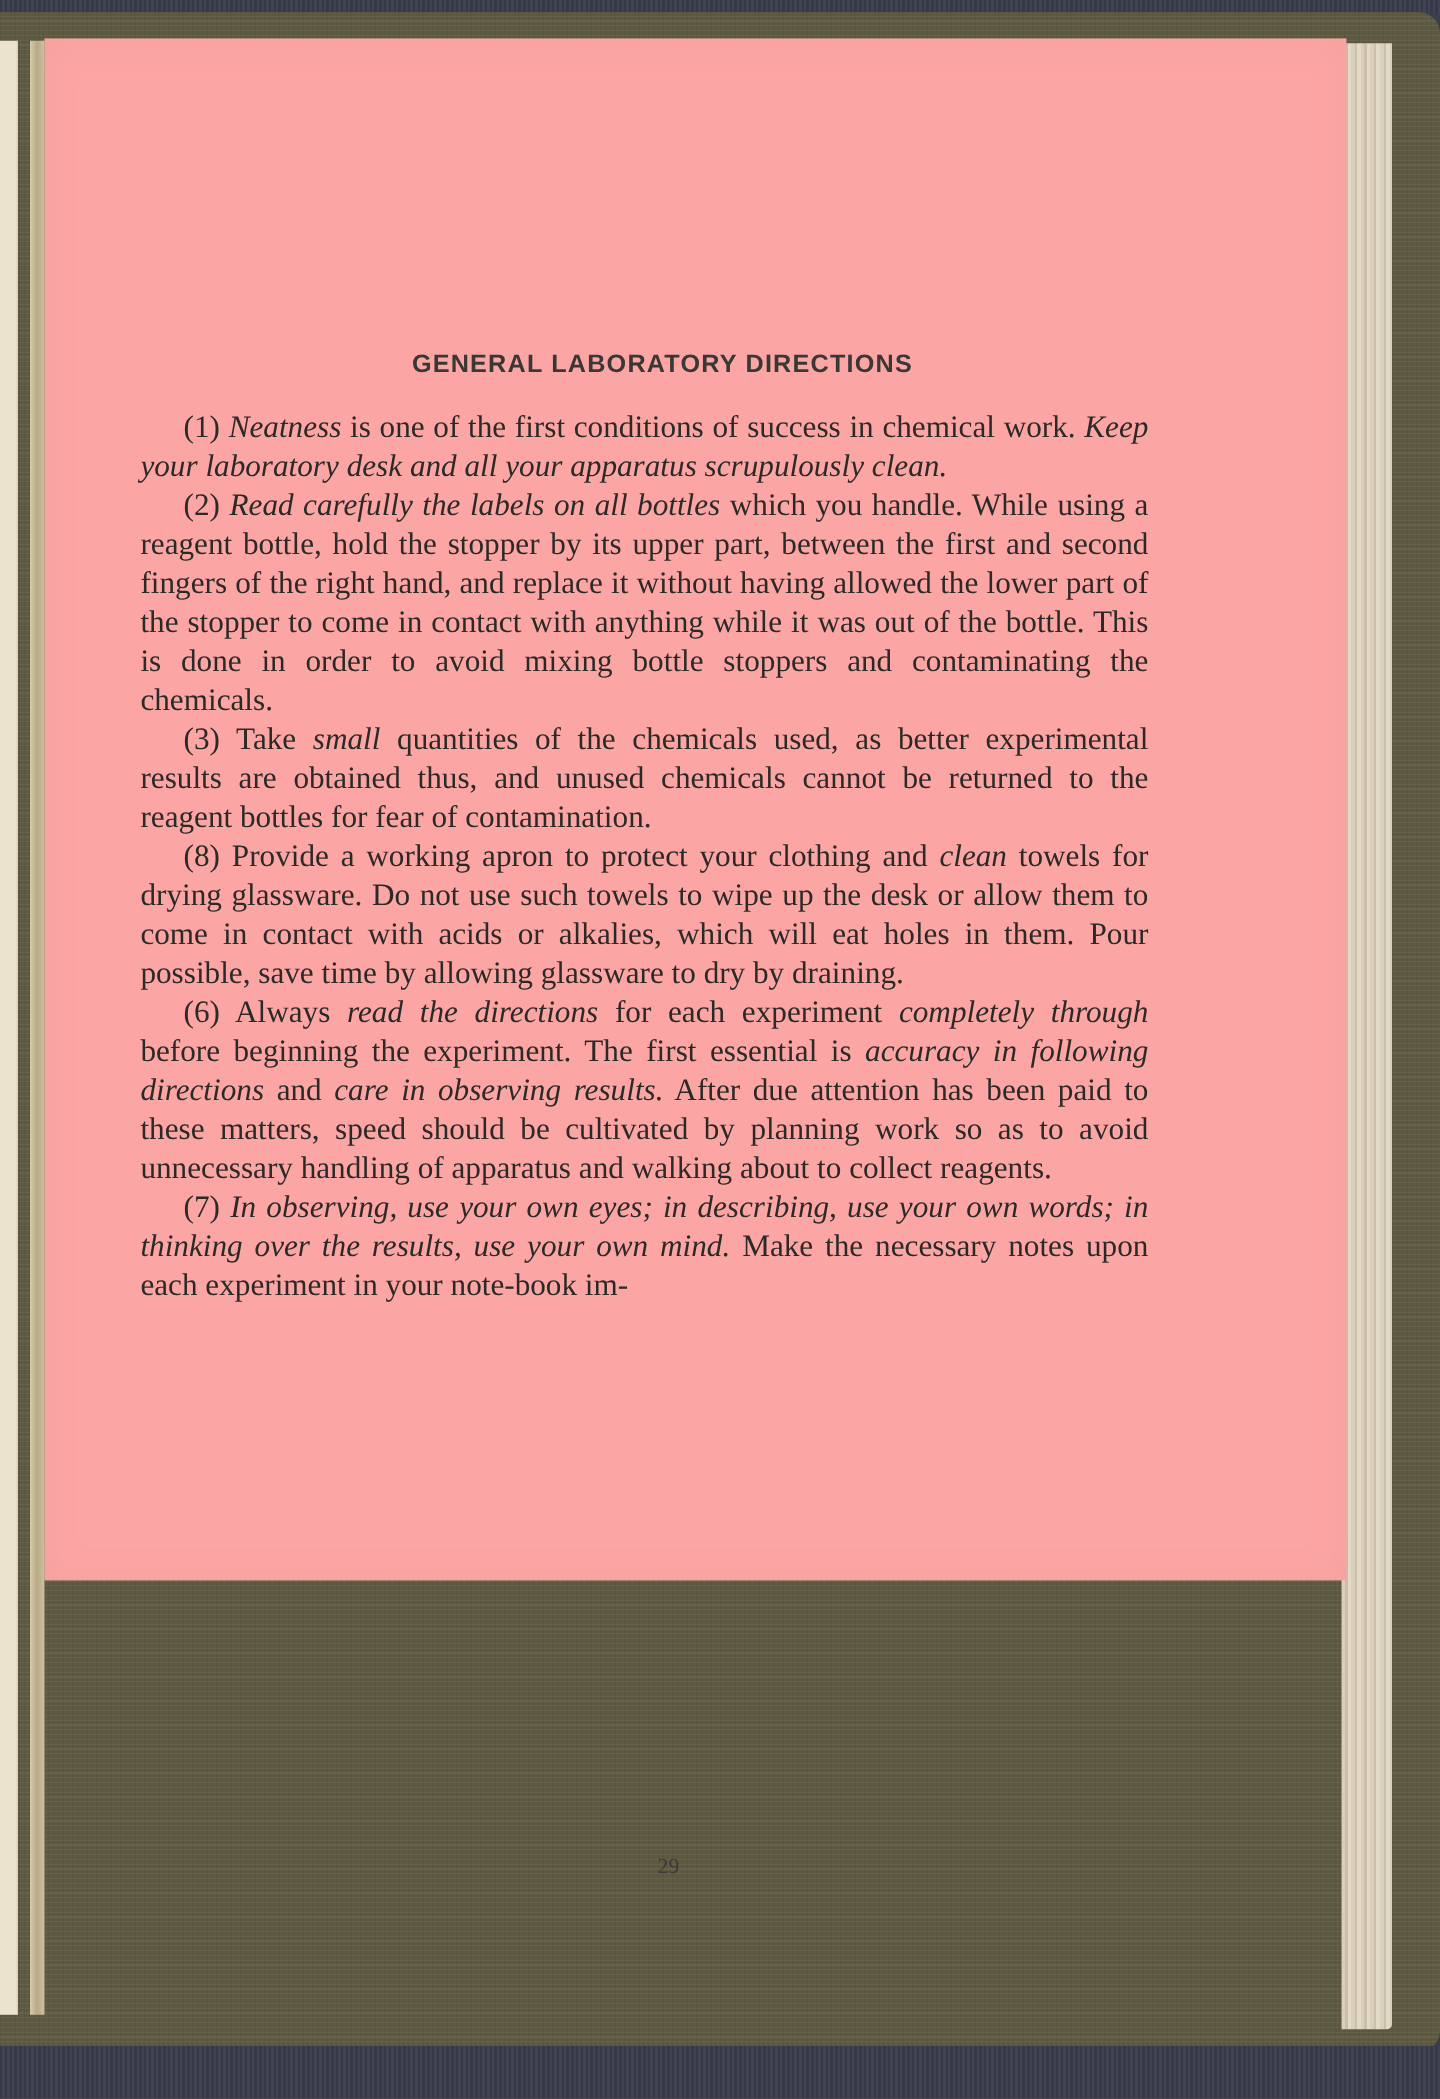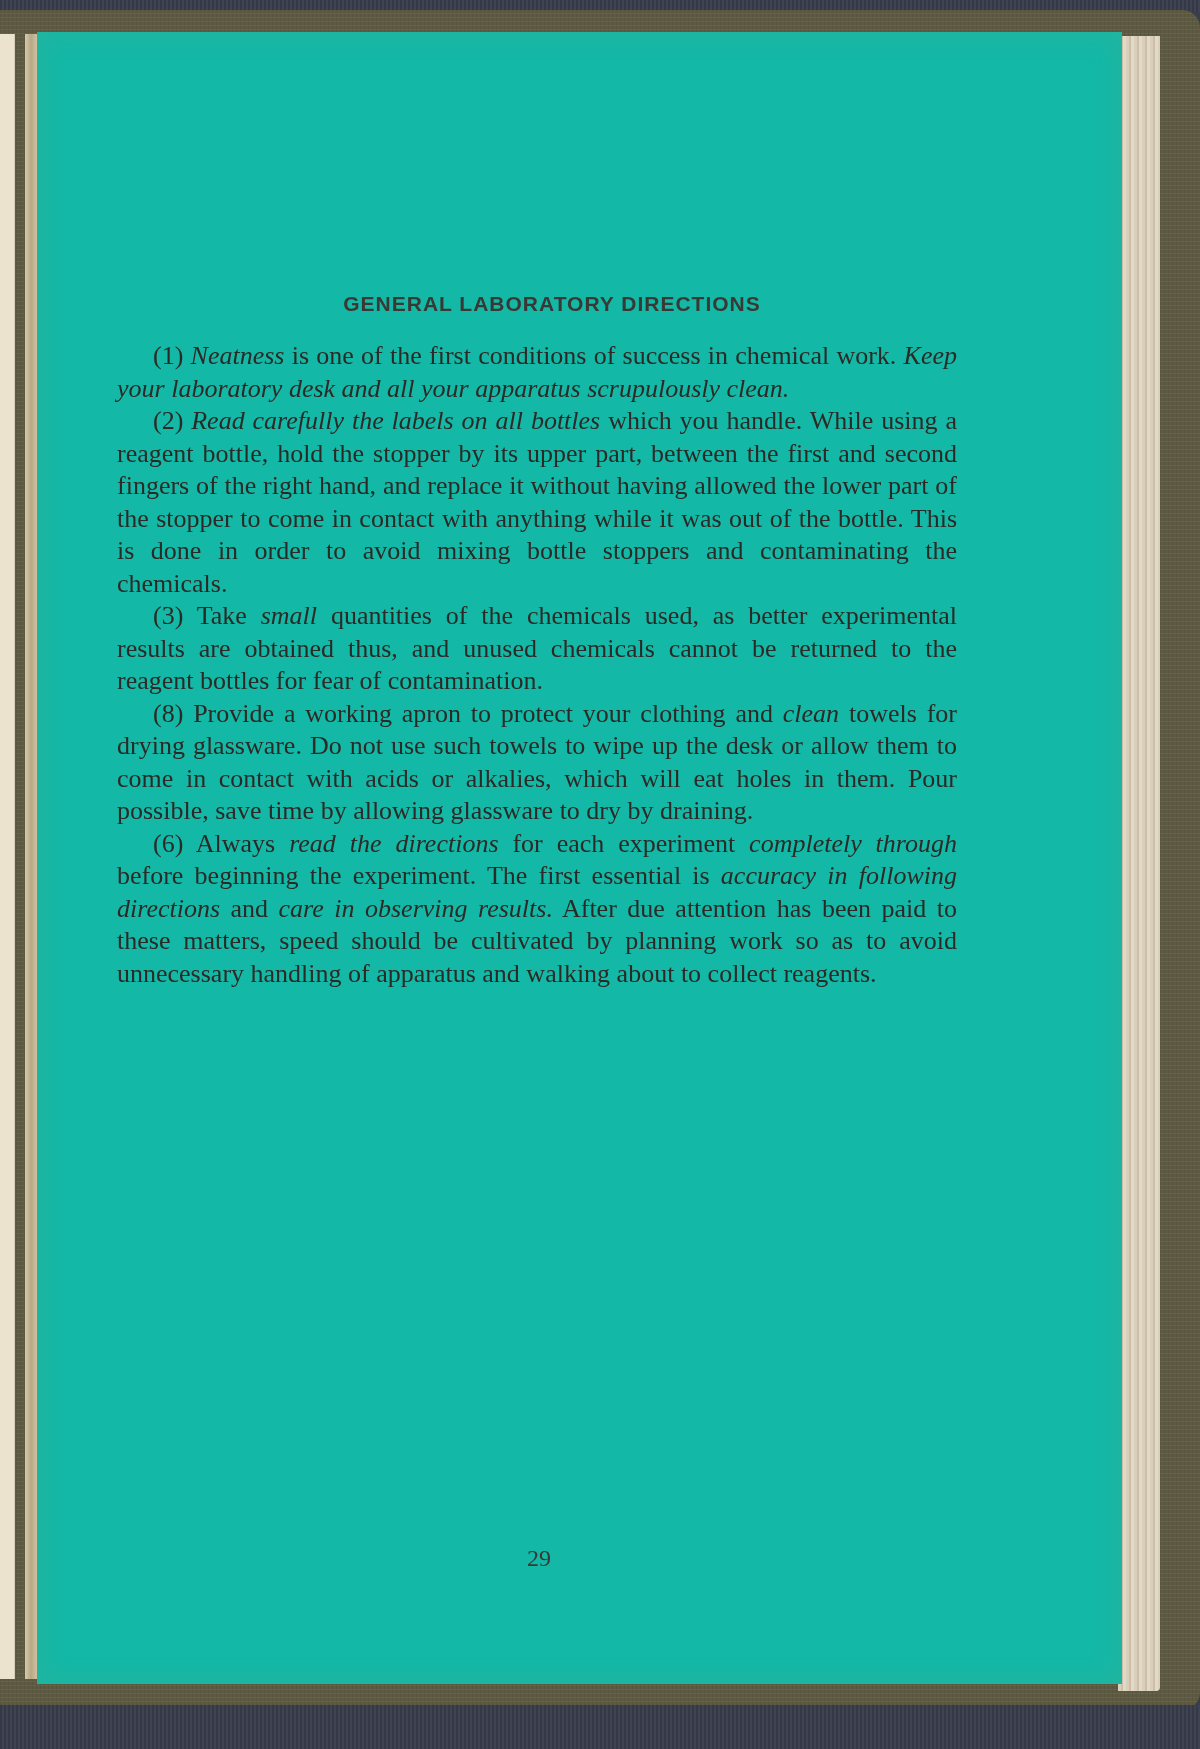--- a/index.html
+++ b/index.html
@@ -32,22 +32,22 @@
   .gutter {
     position: absolute; left: 25px; top: 34px; width: 12px; height: 1645px;
     background: linear-gradient(90deg, #d8cba9, #b7a886 50%, #cfc2a2);
   }
   .page-edges {
     position: absolute; left: 1118px; top: 36px; width: 42px; height: 1655px;
     background: repeating-linear-gradient(90deg, #d9cfbb 0 3px, #cbbfa8 3px 5px, #e2d9c6 5px 8px);
     border-radius: 0 0 4px 0;
   }
   .page {
-    position: absolute; left: 37px; top: 32px; width: 1085px; height: 1652px;
-    background: #14b8a6;
+    position: absolute; left: 37px; top: 32px; width: 1085px; height: 1285px;
+    background: #fca5a5;
     box-shadow: inset 0 0 30px rgba(170,150,110,0.12);
   }
   .content {
     position: absolute; left: 80px; top: 260px; width: 840px;
     color: #2c2a26;
   }
   .heading {
     text-align: center;
     font-family: "Liberation Sans", "DejaVu Sans", sans-serif;
     font-weight: bold;
@@ -60,38 +60,39 @@
   .para {
     font-size: 26px;
     line-height: 32.5px;
     text-align: justify;
     text-indent: 36px;
     margin: 0;
   }
   .para i { }
   .page-number {
     position: absolute; left: 490px; top: 1513px; width: 60px;
-    font-size: 24px; color: #3a3834;
+    text-align: center; font-size: 18px; color: #3a3834;
   }
 </style>
 </head>
 <body>
 
 <div class="cloth-top"></div>
 <div class="cover"></div>
 <div class="cloth-bottom"></div>
 <div class="left-page"></div>
 <div class="page-edges"></div>
 
 <div class="page">
   <div class="content">
     <h1 class="heading">GENERAL LABORATORY DIRECTIONS</h1>
     <div id="paragraphs">
         <p class="para"><span>(1) </span><i>Neatness</i><span> is one of the first conditions of success in chemical work.  </span><i>Keep your laboratory desk and all your apparatus scrupulously clean.</i></p>
         <p class="para"><span>(2) </span><i>Read carefully the labels on all bottles</i><span> which you handle. While using a reagent bottle, hold the stopper by its upper part, between the first and second fingers of the right hand, and replace it without having allowed the lower part of the stopper to come in contact with anything while it was out of the bottle. This is done in order to avoid mixing bottle stoppers and contaminating the chemicals.</span></p>
         <p class="para"><span>(3) Take </span><i>small</i><span> quantities of the chemicals used, as better experimental results are obtained thus, and unused chemicals cannot be returned to the reagent bottles for fear of contamination.</span></p>
         <p class="para"><span>(8) Provide a working apron to protect your clothing and </span><i>clean</i><span> towels for drying glassware.  Do not use such towels to wipe up the desk or allow them to come in contact with acids or alkalies, which will eat holes in them.  Pour possible, save time by allowing glassware to dry by draining.</span></p>
         <p class="para"><span>(6) Always </span><i>read the directions</i><span> for each experiment </span><i>completely through</i><span> before beginning the experiment.  The first essential is </span><i>accuracy in following directions</i><span> and </span><i>care in observing results.</i><span>  After due attention has been paid to these matters, speed should be cultivated by planning work so as to avoid unnecessary handling of apparatus and walking about to collect reagents.</span></p>
+        <p class="para"><span>(7) </span><i>In observing, use your own eyes; in describing, use your own words; in thinking over the results, use your own mind.</i><span>  Make the necessary notes upon each experiment in your note-book im-</span></p>
       </div>
   </div>
   <div class="page-number">29</div>
 </div>
 <div class="gutter"></div>
 
 </body></html>

